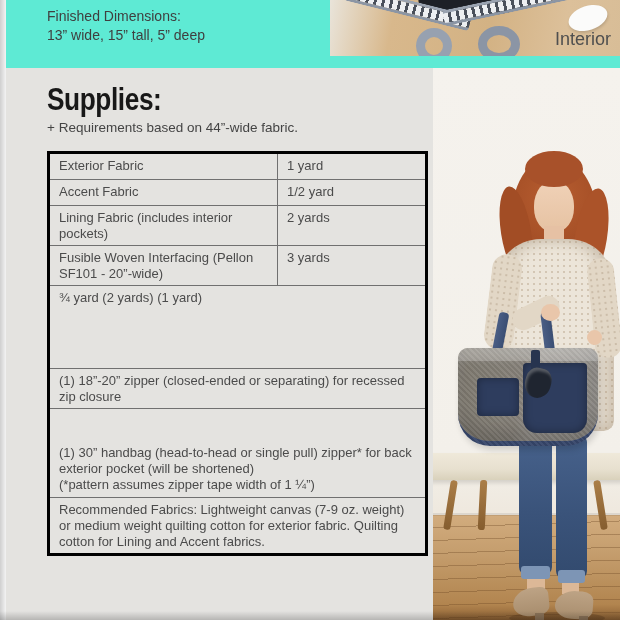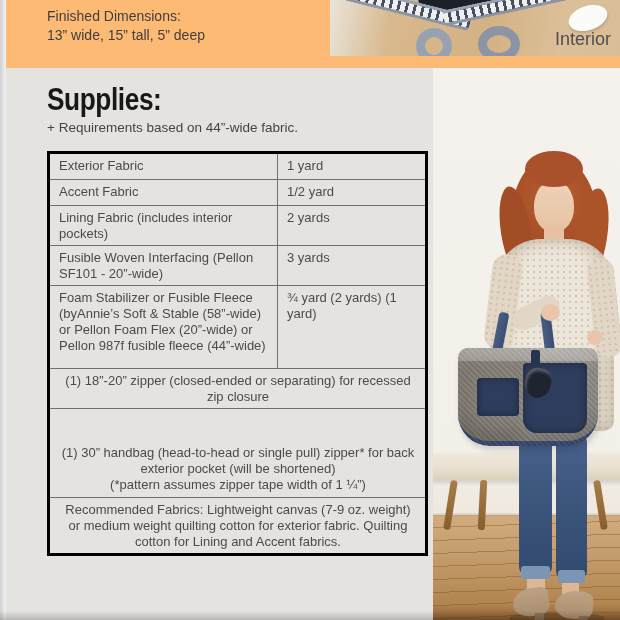--- a/index.html
+++ b/index.html
@@ -1,18 +1,18 @@
 <!DOCTYPE html>
 <html><head>
 <meta charset="utf-8">
 <style>
   * { margin:0; padding:0; box-sizing:border-box; }
   html,body { width:620px; height:620px; }
   body { font-family:"Liberation Sans", sans-serif; background:#ffffff; position:relative; overflow:hidden; }
-  .page { position:absolute; inset:0; background:#fdba74; }
+  .page { position:absolute; inset:0; background:#5eead4; }
 
   
   .edge-left { position:absolute; left:0; top:0; width:6px; height:620px;
     background:linear-gradient(90deg,#cfcfcf,#f3f3f3); z-index:40; }
   .edge-bottom { position:absolute; left:0; bottom:0; width:620px; height:9px;
     background:linear-gradient(180deg,rgba(0,0,0,0),rgba(0,0,0,0.20)); z-index:41; }
 
   
   .dims { position:absolute; left:47px; top:7px; color:#3f3f3f; font-size:14px; line-height:19px; }
 
@@ -40,21 +40,21 @@
     letter-spacing:-0.5px; transform:scaleX(.82); transform-origin:left center; white-space:nowrap; }
   .supplies-subtitle { position:absolute; left:41px; top:52px; color:#444444; font-size:13.5px; }
 
   .supplies-table { position:absolute; left:41px; top:83px; width:381px; border:3px solid #000000;
     color:#4b4b4b; font-size:13px; line-height:16px; }
   .trow { display:flex; border-top:1px solid #707070; }
   .trow:first-child { border-top:none; }
   .cell { padding:4px 8px 3px 9px; }
   .item-cell { width:228px; border-right:1px solid #707070; }
   .qty-cell { flex:1; }
-  .note-cell { width:100%;text-align:center; }
+  .note-cell { width:100%; }
   .h25 { min-height:25px; } .h38 { min-height:38px; } .h82 { min-height:82px; }
   .h37 { min-height:37px; } .h56 { min-height:56px; } .h54 { min-height:54px; } .h83 { min-height:83px; }
   .pre { white-space:pre-line;margin-top:32px; }
 
   
   .model-photo { position:absolute; left:433px; top:68px; width:187px; height:552px; overflow:hidden;
     background:linear-gradient(180deg,#f5f2ed 0%,#f3f0ea 70%,#efe9df 80%); }
   .mp { position:absolute; }
   .floor { left:0; top:447px; width:187px; height:105px;
     background:linear-gradient(180deg,#d2ac7e 0%,#c59e6e 35%,#b2854f 85%,#8a5f33 100%); }
@@ -171,21 +171,20 @@
       </div>
       <div class="trow">
         <div class="cell item-cell h38">Lining Fabric (includes interior pockets)</div>
         <div class="cell qty-cell h38">2 yards</div>
       </div>
       <div class="trow">
         <div class="cell item-cell h38">Fusible Woven Interfacing (Pellon SF101 - 20”-wide)</div>
         <div class="cell qty-cell h38">3 yards</div>
       </div>
       <div class="trow">
-        <div class="cell item-cell h82">Foam Stabilizer or Fusible Fleece (byAnnie’s Soft &amp; Stable (58”-wide) or Pellon Foam Flex (20”-wide) or Pellon 987f fusible fleece (44”-wide)</div>
         <div class="cell qty-cell h82">¾ yard (2 yards) (1 yard)</div>
       </div>
       <div class="trow">
         <div class="cell note-cell h37">(1) 18”-20” zipper (closed-ended or separating) for recessed zip closure</div>
       </div>
       <div class="trow">
         <div class="cell note-cell h56 pre">(1) 30” handbag (head-to-head or single pull) zipper* for back exterior pocket (will be shortened)
 (*pattern assumes zipper tape width of 1 ¼”)</div>
       </div>
       <div class="trow">

